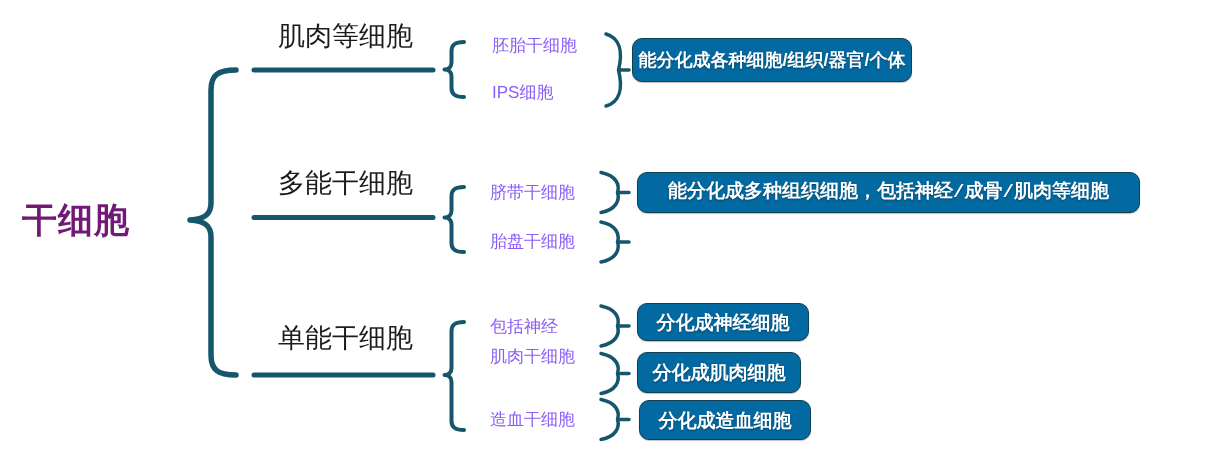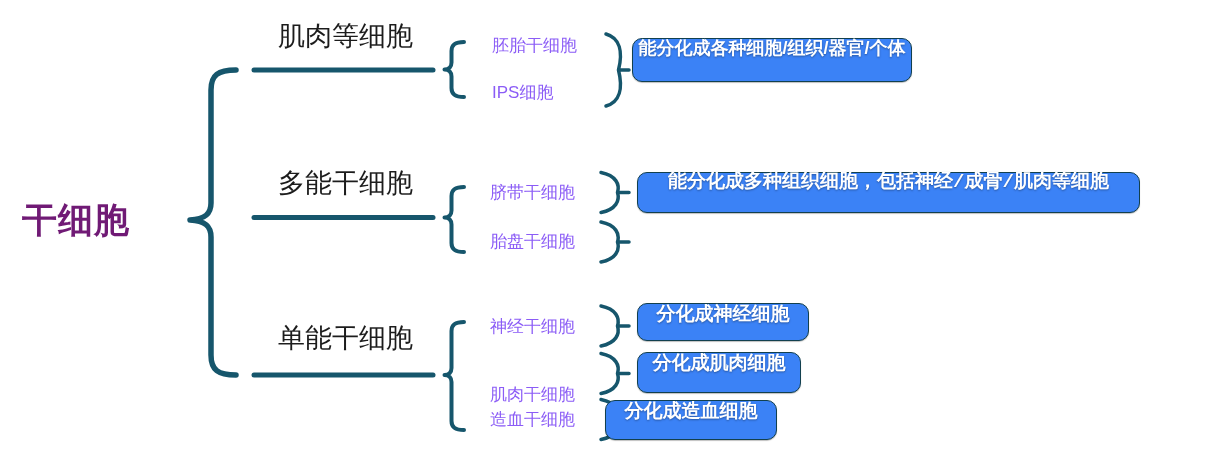--- a/index.html
+++ b/index.html
@@ -21,25 +21,25 @@
     font-size:27px;font-weight:500;color:#1c1c1c;
     line-height:1;white-space:nowrap;
   }
   .child-label{
     position:absolute;
     font-size:17px;font-weight:400;color:#8b5cf6;
     line-height:1;white-space:nowrap;
   }
   .result-box{
     position:absolute;
-    background:#3b82f6;
+    background:#0369a1;
     border:1px solid #12404e;
     border-radius:10px;
     box-shadow:0 1px 1px rgba(0,0,0,0.25);
-    display:flex;align-items:flex-start;justify-content:center;
+    display:flex;align-items:center;justify-content:center;
     box-sizing:border-box;
   }
   .result-box span{
     color:#ffffff;font-weight:700;font-size:19px;
     line-height:1;white-space:nowrap;
     text-shadow:0 1px 2px rgba(0,0,0,0.35);
   }
   .result-box.small span{font-size:19px;}
   .result-box.wide span{font-size:19px;font-family:Liberation Mono, monospace;}
   .result-box.first span{font-size:18px;}
@@ -74,33 +74,33 @@
   <div class="root-title">干细胞</div>
 
   <div class="branch-label" style="left:278px;top:23px">肌肉等细胞</div>
   <div class="branch-label" style="left:278px;top:325px">单能干细胞</div>
   <div class="branch-label" style="left:278px;top:170px">多能干细胞</div>
 
   <div class="child-label" style="left:492px;top:37px">胚胎干细胞</div>
   <div class="child-label" style="left:492px;top:84px">IPS细胞</div>
   <div class="child-label" style="left:490px;top:184px">脐带干细胞</div>
   <div class="child-label" style="left:490px;top:233px">胎盘干细胞</div>
-  <div class="child-label" style="left:490px;top:318px">神经干细胞</div>
-  <div class="child-label" style="left:490px;top:386px">肌肉干细胞</div>
+  <div class="child-label" style="left:490px;top:318px">包括神经</div>
+  <div class="child-label" style="left:490px;top:348px">肌肉干细胞</div>
   <div class="child-label" style="left:490px;top:411px">造血干细胞</div>
 
   <div class="result-box first" style="left:632px;top:38px;width:280px;height:44px">
     <span>能分化成各种细胞/组织/器官/个体</span>
   </div>
   <div class="result-box wide" style="left:637px;top:172px;width:503px;height:41px">
     <span>能分化成多种组织细胞，包括神经/成骨/肌肉等细胞</span>
   </div>
   <div class="result-box small" style="left:637px;top:303px;width:172px;height:38px">
     <span>分化成神经细胞</span>
   </div>
   <div class="result-box small" style="left:637px;top:352px;width:164px;height:41px">
     <span>分化成肌肉细胞</span>
   </div>
-  <div class="result-box small" style="left:605px;top:400px;width:172px;height:40px">
+  <div class="result-box small" style="left:639px;top:400px;width:172px;height:40px">
     <span>分化成造血细胞</span>
   </div>
 
 </div>
 
 </body></html>

